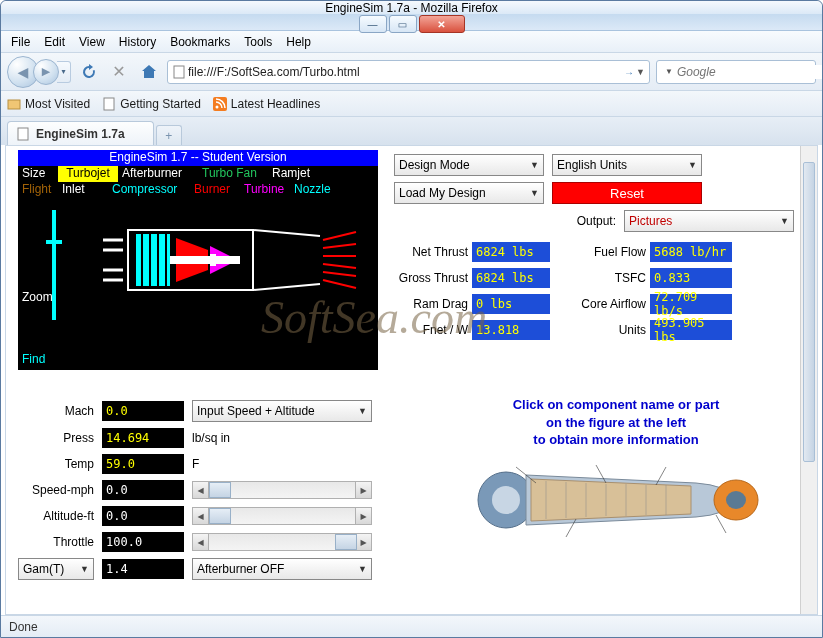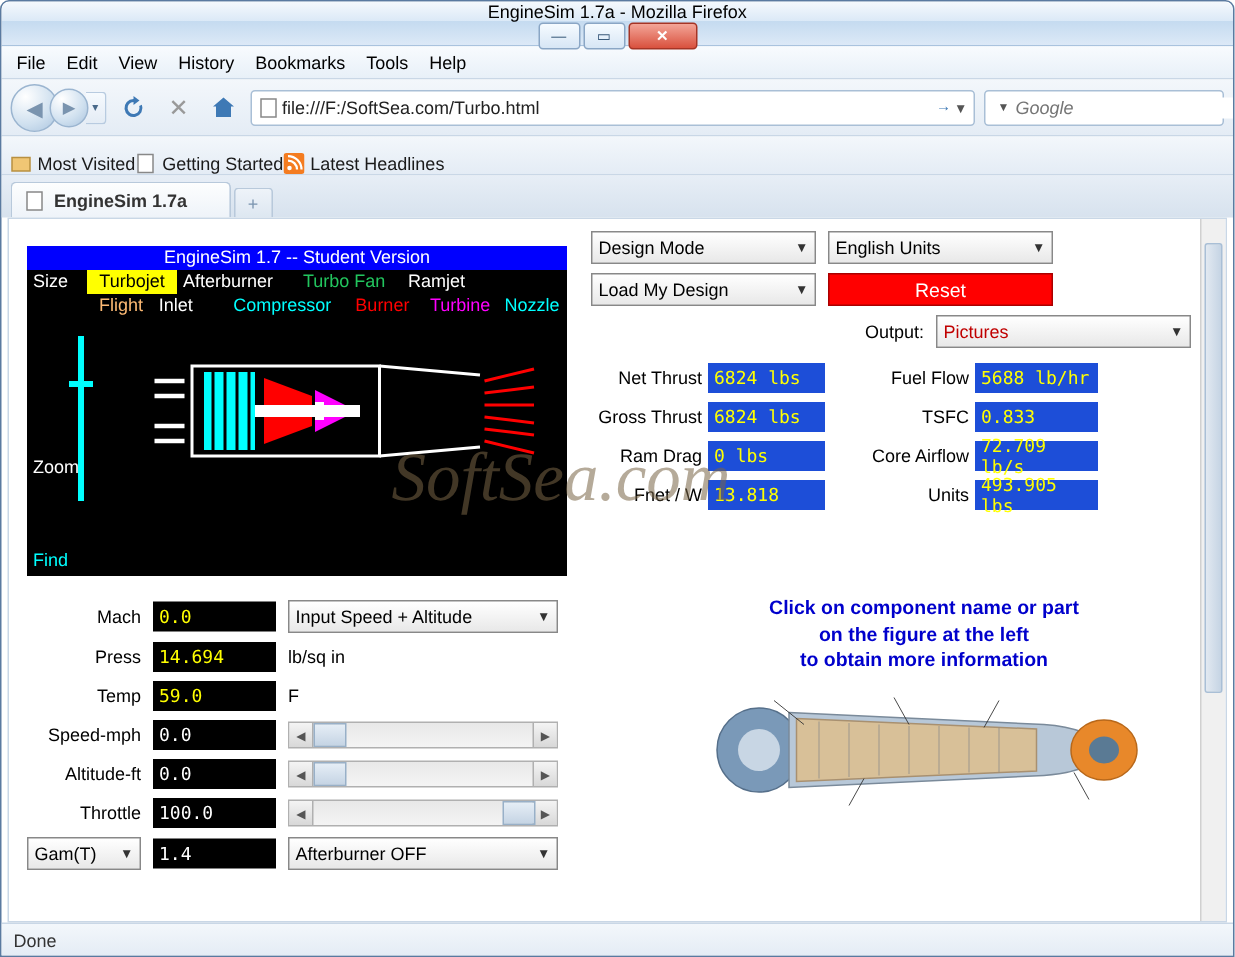--- a/index.html
+++ b/index.html
@@ -26,47 +26,47 @@
 .navround + .navround { margin-left:-6px; width:26px; height:26px; z-index:1;}
 .dd-tiny { width:14px; height:22px; border:1px solid #b8cbe0; border-left:none; background:linear-gradient(#f6fafe,#e4ecf5); display:flex;align-items:center;justify-content:center; font-size:8px; color:#4a6a8a; margin-left:-2px; border-radius:0 3px 3px 0;}
 .toolbtn { width:24px; height:24px; display:flex; align-items:center; justify-content:center; color:#3e79b5; font-size:16px;}
 .urlbar { flex:1; height:24px; border:1px solid #a9bfd6; background:#fff; border-radius:3px; display:flex; align-items:center; padding:0 4px; gap:2px;}
 .urlbar .url-text { flex:1; font-size:12px; color:#222; border:none; outline:none;}
 .searchbox { width:160px; height:24px; border:1px solid #a9bfd6; background:#fff; border-radius:3px; display:flex; align-items:center; padding:0 4px; gap:4px;}
 .searchbox input { flex:1; border:none; outline:none; font-size:12px; color:#888; font-style:italic;}
 .g-icon { width:14px; height:14px; }
 
 
-.bmbar { height: 26px; background: linear-gradient(#f3f7fb,#e4ecf5); display:flex; align-items:flex-end; padding:0 6px; border-bottom:1px solid #c9d7e6;}
+.bmbar { height: 26px; background: linear-gradient(#f3f7fb,#e4ecf5); display:flex; align-items:center; padding:0 6px; gap:12px; border-bottom:1px solid #c9d7e6;}
 .bm { display:flex; align-items:center; gap:4px; font-size:12px; color:#1a1a1a;}
 .bm-icon { width:14px; height:14px; }
 
 
 .tabbar { height: 28px; background: linear-gradient(#e7eef6,#d7e2ee); display:flex; align-items:flex-end; padding: 4px 6px 0 6px; gap:0;}
 .tab { height:24px; background:linear-gradient(#fdfefe,#eef3f9); border:1px solid #b8c9db; border-bottom:none; border-radius:4px 4px 0 0; padding:0 28px 0 8px; display:flex; align-items:center; gap:6px; font-weight:bold; font-size:12px; color:#333; position:relative;}
 .newtab { width:26px; height:20px; background:linear-gradient(#eef3f9,#dde7f1); border:1px solid #b8c9db; border-bottom:none; border-radius:3px 3px 0 0; margin-left:2px; display:flex;align-items:center;justify-content:center; color:#7a94af;}
 
 
 .content { position:absolute; top:144px; bottom:22px; left:4px; right:4px; background:#fff; border:1px solid #c9d7e6; overflow:hidden;}
 .scrollbar-v { position:absolute; right:0; top:0; bottom:0; width:17px; background:#f0f0f0; border-left:1px solid #d0d0d0;}
 .scroll-thumb { position:absolute; left:2px; right:2px; top:16px; height:300px; background:linear-gradient(90deg,#e2e9f1,#c5d4e4); border:1px solid #a9bfd6; border-radius:2px;}
-.content-inner { position:absolute; left:0; top:0; right:17px; bottom:0; padding:18px 12px;}
+.content-inner { position:absolute; left:0; top:0; right:17px; bottom:0; padding:4px 12px;}
 
 
 .applet { width:360px; height:220px; background:#000; position:relative; font-family: Arial, sans-serif;}
 .applet-title { position:absolute; left:0; right:0; top:0; height:16px; background:#0000ff; color:#fff; text-align:center; font-size:12px;}
 .applet-row1 { position:absolute; top:16px; left:0; right:0; height:16px; display:flex; font-size:12px;}
 .applet-row2 { position:absolute; top:32px; left:0; right:0; height:16px; display:flex; font-size:12px;}
 .ap-cell { padding:0 4px;}
 .ap-size{color:#fff; width:40px;}
 .ap-tj{background:#ffff00; color:#000; width:60px; text-align:center;}
 .ap-ab{color:#fff; width:80px;}
 .ap-tf{color:#22c55e; width:70px;}
 .ap-rj{color:#fff; width:50px;}
-.ap-flight{color:#fdba74; width:40px;margin-left:44px;}
+.ap-flight{color:#a16207; width:40px;}
 .ap-inlet{color:#fff; width:50px;}
 .ap-comp{color:#00ffff; width:82px;}
 .ap-burn{color:#ff0000; width:50px;}
 .ap-turb{color:#ff00ff; width:50px;}
 .ap-noz{color:#00ffff; width:46px;}
 .ap-zoom{position:absolute; left:4px; top:140px; color:#fff; font-size:12px;}
 .ap-find{position:absolute; left:4px; bottom:4px; color:#00ffff; font-size:12px;}
 .ap-slider{position:absolute; left:34px; top:60px; width:4px; height:110px; background:#00ffff;}
 .ap-slider-h{position:absolute; left:28px; top:90px; width:16px; height:4px; background:#00ffff;}
 

